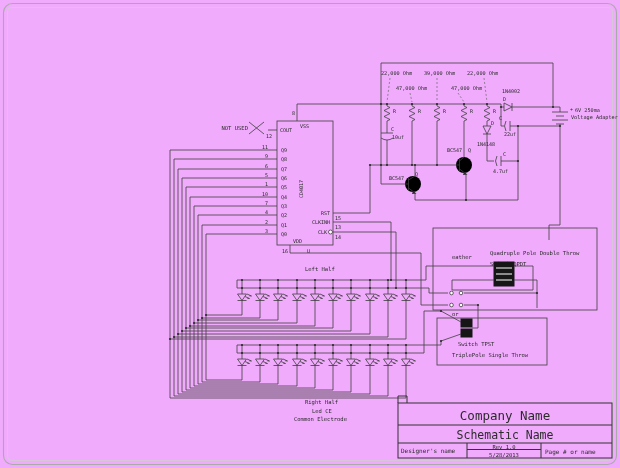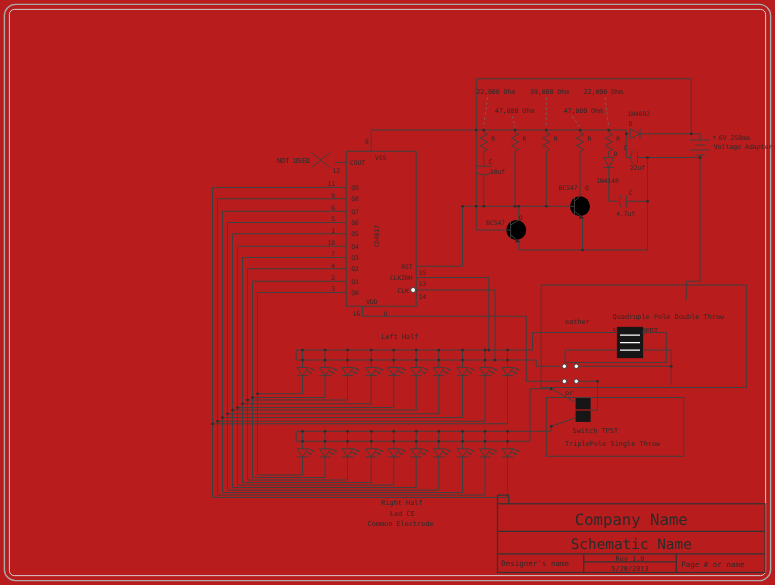--- a/index.html
+++ b/index.html
@@ -1,16 +1,16 @@
 <!DOCTYPE html>
 <html><head>
 <meta charset="utf-8">
 <style>
   html,body{margin:0;padding:0;background:#fff;}
-  .page{position:relative;width:620px;height:468px;background:#b91c1c;overflow:hidden;}
+  .page{position:relative;width:620px;height:468px;background:#f0abfc;overflow:hidden;}
   svg{position:absolute;left:0;top:0;}
   svg .w, svg path, svg polyline, svg rect.box, svg line{stroke:#3f3f3f;stroke-width:.8;fill:none;}
   svg rect.frame{stroke:#aaa;stroke-width:1.1;fill:none;}
   svg rect.frame2{stroke:#cfcfcf;stroke-width:.8;fill:none;}
   svg .dash{stroke:#6a6a6a;stroke-width:.7;stroke-dasharray:2,2;}
   svg .dot{fill:#2b2b2b;stroke:none;}
   svg .blk{fill:#161616;stroke:#161616;}
   svg .hatch{stroke:#fff;stroke-width:1;}
   svg .oc{fill:#fff;stroke:#3f3f3f;stroke-width:.8;}
   text{fill:#2b2b2b;font-family:"DejaVu Sans Mono","Liberation Mono",monospace;stroke:none;}

